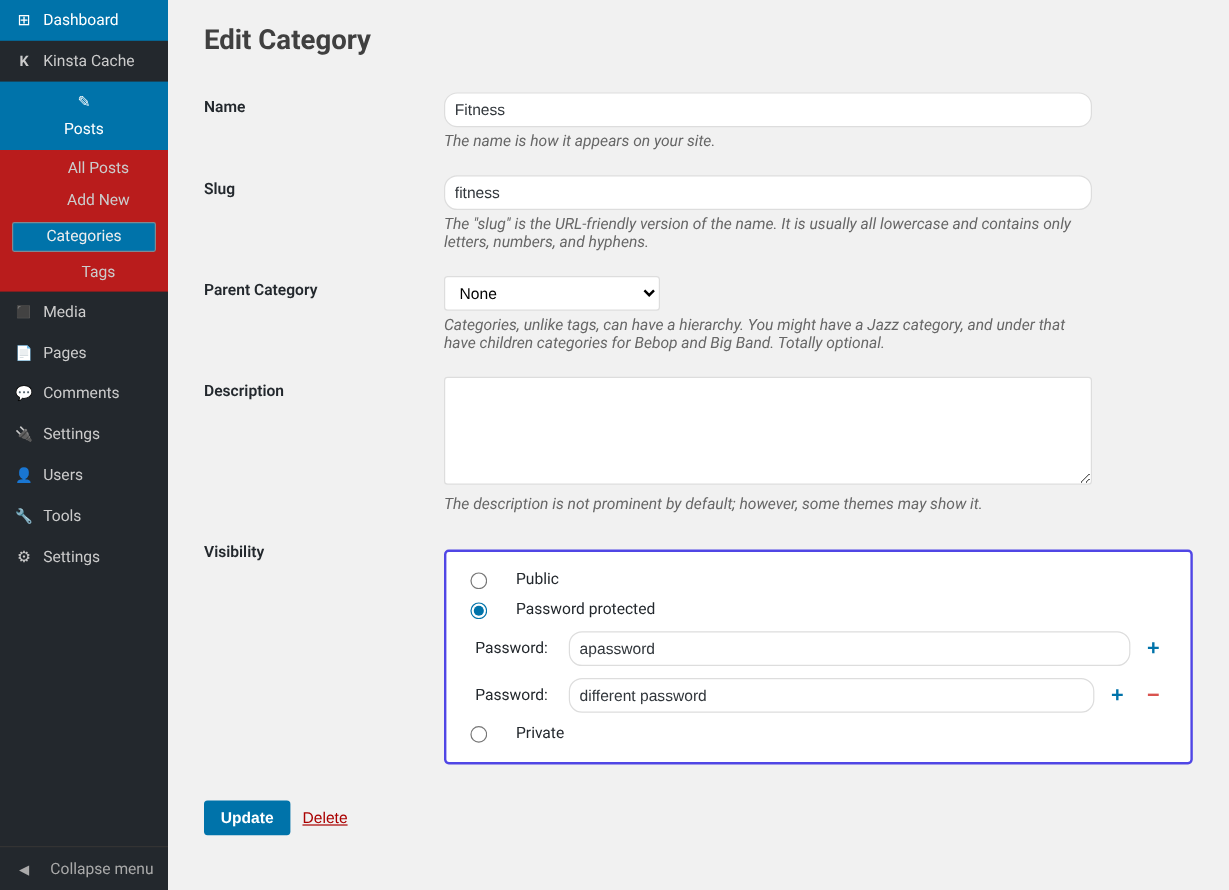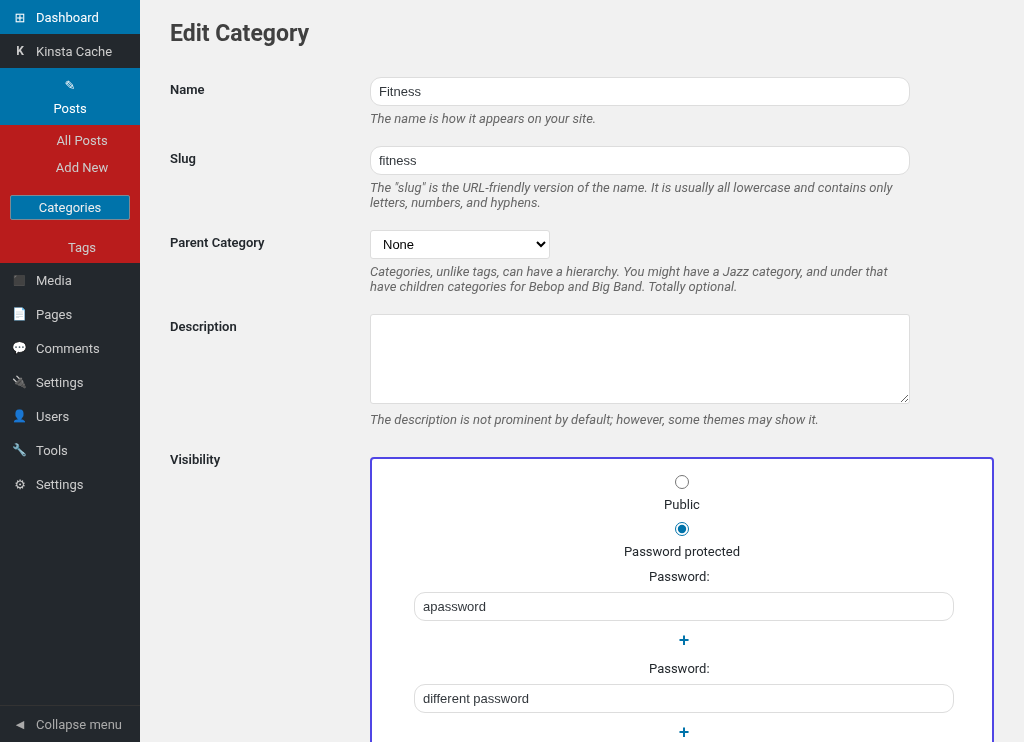--- a/index.html
+++ b/index.html
@@ -31,34 +31,35 @@
     .sidebar-submenu { background: #b91c1c; padding: 2px 0; text-align: center; }
     .sidebar-submenu .sub-item {
       padding: 6px 12px 6px 36px;
       color: #ccc;
       cursor: pointer;
       font-size: 13px;
     }
     .sidebar-submenu .sub-item.active { color: #fff; background: #0073aa; border-left: 3px solid #fff; }
     .sidebar-submenu .sub-item.outlined {
       border: 1px solid #7e8993;
-      margin: 14px 10px;
+      margin: 4px 10px;
       padding: 4px 8px;
       border-radius: 2px;
       color: #eee;
     }
     .collapse-menu {
       margin-top: auto;
       padding: 10px 12px;
       color: #aaa;
       cursor: pointer;
       display: flex;
       align-items: center;
       gap: 8px;
       border-top: 1px solid #333;
+      justify-content: space-between;
     }
 
     
     #main {
       flex: 1;
       padding: 20px 30px;
       background: #f1f1f1;
       overflow-y: auto;
     }
     .page-title {
@@ -119,23 +120,23 @@
     
     .visibility-box {
       border: 2px solid #5046e5;
       border-radius: 4px;
       padding: 16px 20px;
       max-width: 700px;
       margin-top: 10px;
       background: #fff;
     }
     .visibility-section { display: flex; flex-direction: column; gap: 10px; }
-    .radio-row { display: flex; align-items: center; gap: 8px; font-size: 13px; color: #23282d; flex-direction: column; }
+    .radio-row { display: flex; align-items: center; gap: 24px; font-size: 13px; color: #23282d; }
     .radio-row input[type="radio"] { accent-color: #0073aa; width: 14px; height: 14px; }
-    .password-row { display: flex; align-items: center; gap: 8px; padding-left: 4px; flex-direction: column; }
+    .password-row { display: flex; align-items: center; gap: 8px; padding-left: 4px; }
     .password-label { font-size: 13px; color: #23282d; min-width: 70px; }
     .password-input {
       flex: 1;
       max-width: 280px;
       padding: 4px 8px;
       border: 1px solid #ddd;
       border-radius: 3px;
       font-size: 13px;
     }
     .btn-add, .btn-remove {

